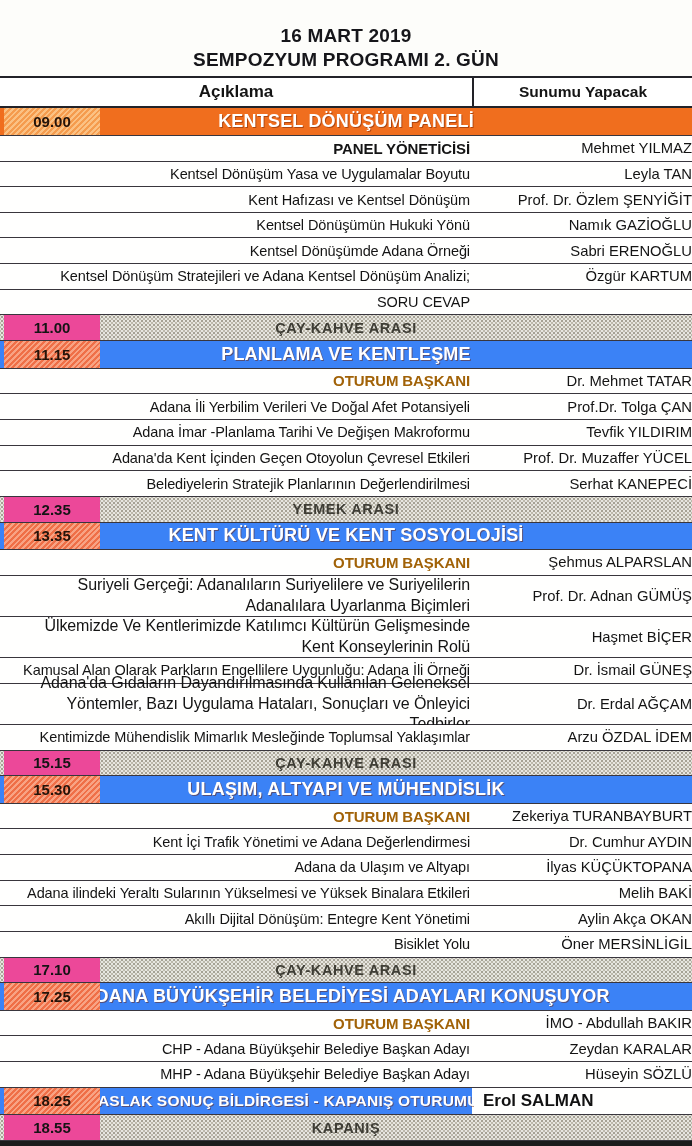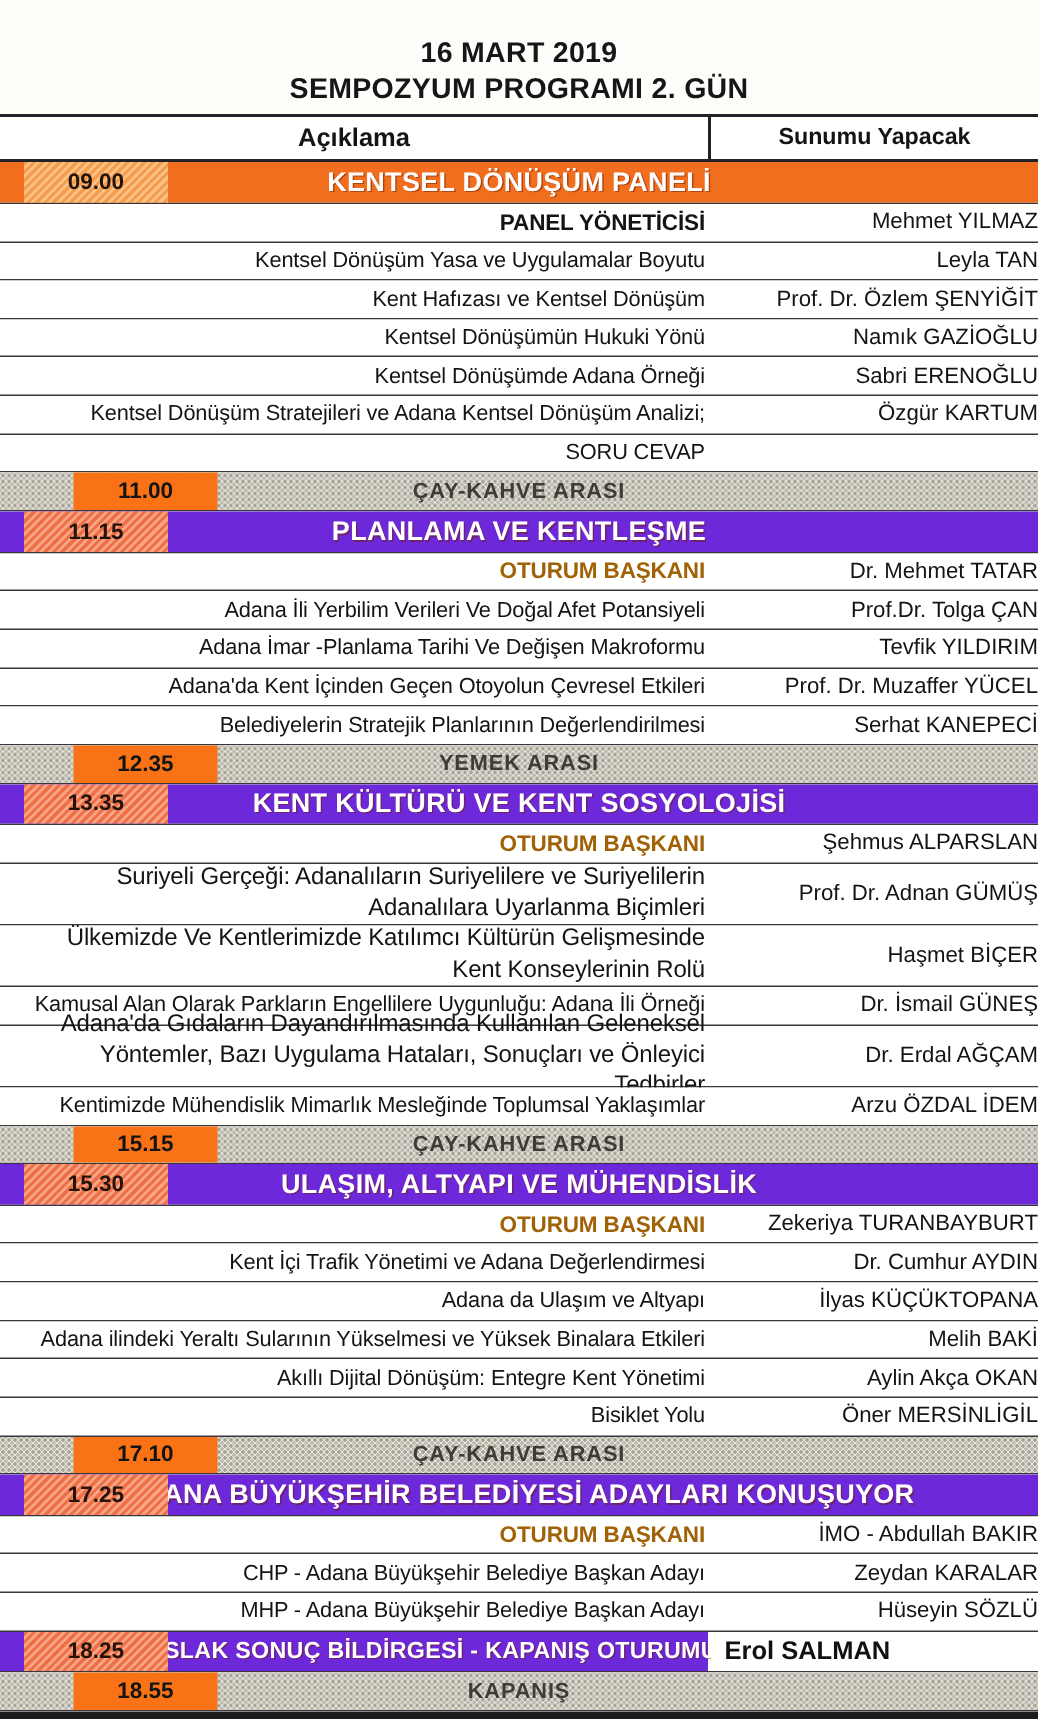--- a/index.html
+++ b/index.html
@@ -74,28 +74,28 @@
     font-size:14.8px; white-space:nowrap;
   }
 
   
   .section .band {
     position:absolute; inset:0;
     display:flex; align-items:center; justify-content:center;
     z-index:1;
   }
   .section.orange .band { background:#f06e1e; }
-  .section.red .band { background:#6d28d9; }
+  .section.red .band { background:#3b82f6; }
   .section .stitle {
     color:#ffffff; font-weight:bold; font-size:18px; letter-spacing:.2px;
     text-shadow:1px 1px 0 rgba(110,30,0,.5);
     white-space:nowrap;
   }
   .section .time, .break .time {
-    position:absolute; left:16px; top:0; bottom:0; width:96px;
+    position:absolute; left:4px; top:0; bottom:0; width:96px;
     display:flex; align-items:center; justify-content:center;
     font-weight:bold; font-size:15px; color:#241309;
     z-index:2;
   }
   .section.orange .time {
     background:repeating-linear-gradient(135deg,#f59c4e 0 2px,#fbc183 2px 4px);
   }
   .section.red .time {
     background:repeating-linear-gradient(135deg,#ef6f47 0 2px,#f8a habit 0 0), repeating-linear-gradient(135deg,#ef6f47 0 2px,#f8a384 2px 4px);
     background:repeating-linear-gradient(135deg,#ef6f47 0 2px,#f8a384 2px 4px);
@@ -121,21 +121,21 @@
       radial-gradient(circle,#bcb8ab 1px,transparent 1.35px);
     background-size:4px 4px,4px 4px;
     background-position:0 0,2px 2px;
     display:flex; align-items:center; justify-content:center;
     z-index:1;
   }
   .break .btitle {
     font-weight:bold; font-size:14.5px; color:#3e3d35; letter-spacing:.6px;
     white-space:nowrap;
   }
-  .break .time { background:#f97316; color:#141414;margin-left:33px; }
+  .break .time { background:#ec4899; color:#141414; }
 </style>
 </head>
 <body>
 
 <div id="page">
 
   <div class="titleblock">
     <div class="title-line">16 MART 2019</div>
     <div class="title-line">SEMPOZYUM PROGRAMI 2. GÜN</div>
   </div>

